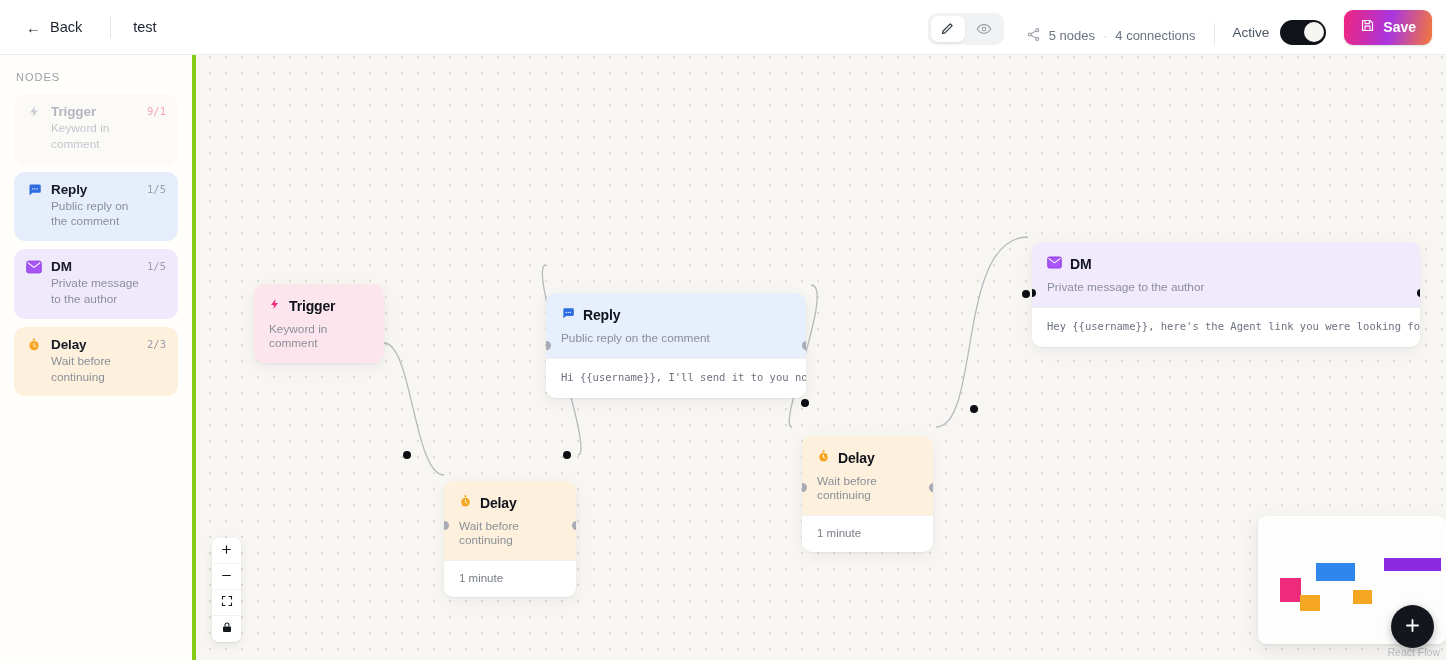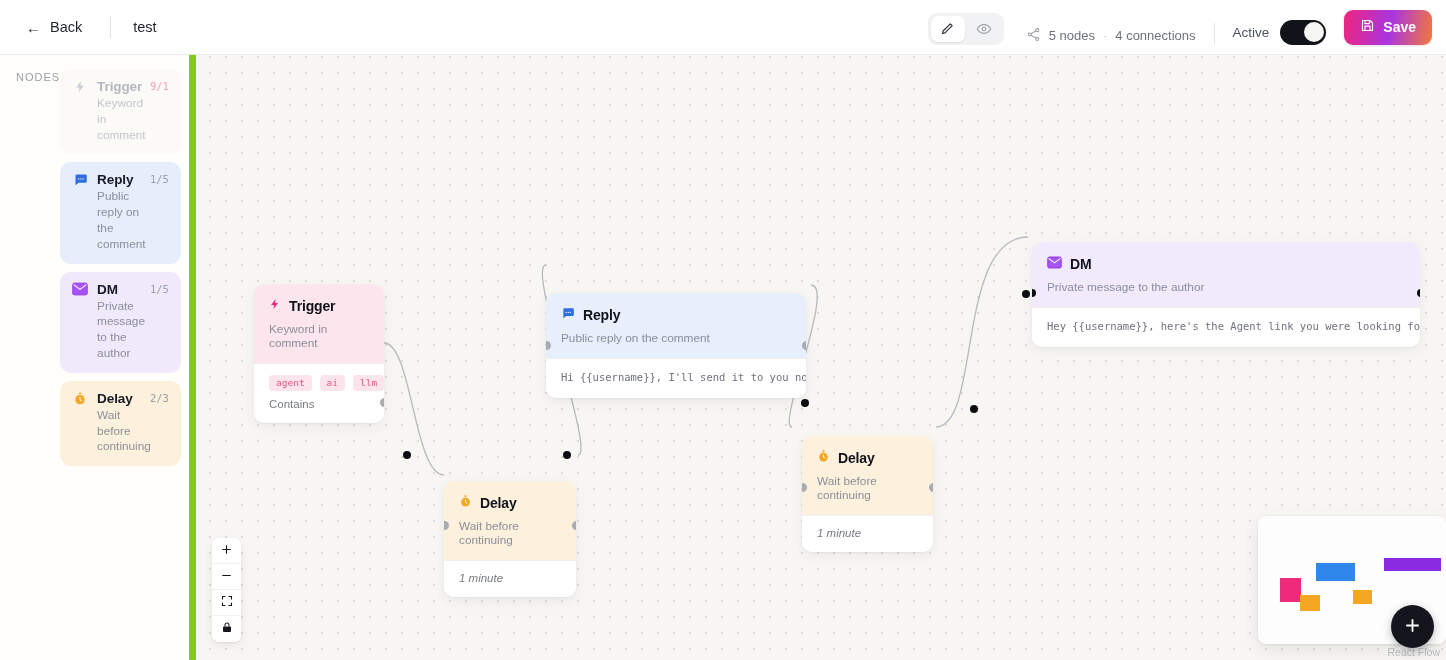--- a/index.html
+++ b/index.html
@@ -72,22 +72,22 @@
     box-shadow: 0 1px 3px rgba(0,0,0,.13);
   }
 
   
   .body { flex: 1; display: flex; min-height: 0; }
 
   
   .sidebar {
     width: 196px; min-width: 196px; height: 100%;
     background: #fffefb;
-    border-right: 7px solid #84cc16;
-    display: flex; flex-direction: row;
+    border-right: 4px solid #84cc16;
+    display: flex; flex-direction: column;
     padding: 14px 14px 0 14px;
     position: relative;
   }
   .sidebar-title {
     font-size: 11px; letter-spacing: .09em; color: #9aa0a8;
     font-weight: 500; margin: 2px 0 11px 2px;
   }
   .palette { display: flex; flex-direction: column; gap: 8px; }
   .pal-item {
     border-radius: 11px; padding: 9px 11px 10px 11px;
@@ -156,21 +156,21 @@
     font-family: "DejaVu Sans Mono", monospace;
     font-size: 10.5px; color: #6d7280; line-height: 1.4; white-space: nowrap;
   }
   .node-tags { display: flex; gap: 8px; margin-bottom: 7px; }
   .tag {
     background: #fde4ec; color: #e0588c; border-radius: 4px;
     font-family: "DejaVu Sans Mono", monospace; font-size: 9.5px;
     padding: 2px 7px 3px;
   }
   .node-cond { font-size: 11.5px; color: #777c85; }
-  .node-delayval { font-size: 11.5px; color: #777c85; font-style: italic; }
+  .node-delayval { font-size: 11.5px; color: #777c85; }
 
   .nd-trigger .node-head { background: #fde5ee; }
   .nd-reply  .node-head { background: #e7eefc; }
   .nd-dm     .node-head { background: #f1eafc; }
   .nd-delay  .node-head { background: #fdf1de; }
 
   .handle {
     position: absolute; width: 9px; height: 9px; border-radius: 50%;
     background: #a9abb4; top: 50%; margin-top: -4.5px; z-index: 5;
   }
@@ -375,28 +375,20 @@
           <div class="node-title">
             <span>
               <svg width="12" height="14" viewBox="0 0 24 24" fill="#ee2a7b">
                   <path d="M13 2L4 14h6l-1 8 9-12h-6z"></path>
                 </svg>
             </span>
             <span class="node-title-text">Trigger</span>
           </div>
           <div class="node-sub">Keyword in comment</div>
         </div>
-        <div class="node-body">
-          <div class="node-tags">
-            <span class="tag">agent</span>
-            <span class="tag">ai</span>
-            <span class="tag">llm</span>
-          </div>
-          <div class="node-cond">Contains</div>
-        </div>
         <span class="handle r" style="top:118px;"></span>
       </div>
 
       <div class="node nd-delay" style="left:248px; top:426px; width:132px;">
         <div class="node-head">
           <div class="node-title">
             <span>
               <svg width="13" height="14" viewBox="0 0 24 24">
                   <circle cx="12" cy="14" r="8" fill="#f5a623"></circle>
                   <rect x="10" y="1.5" width="4" height="3" rx="1" fill="#f5a623"></rect>

